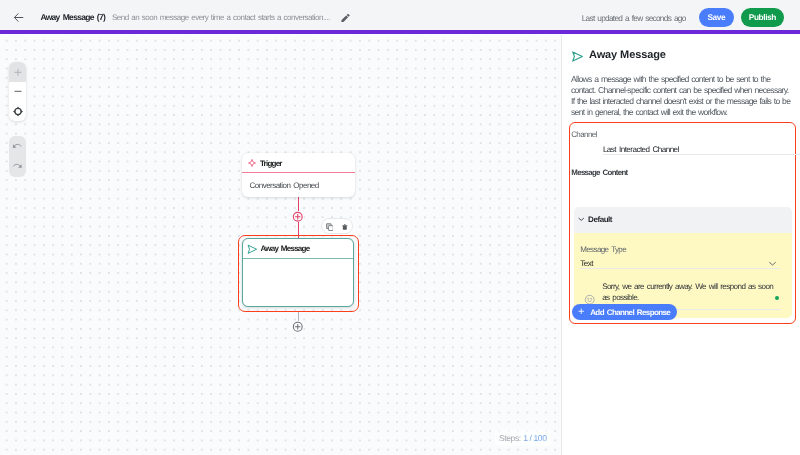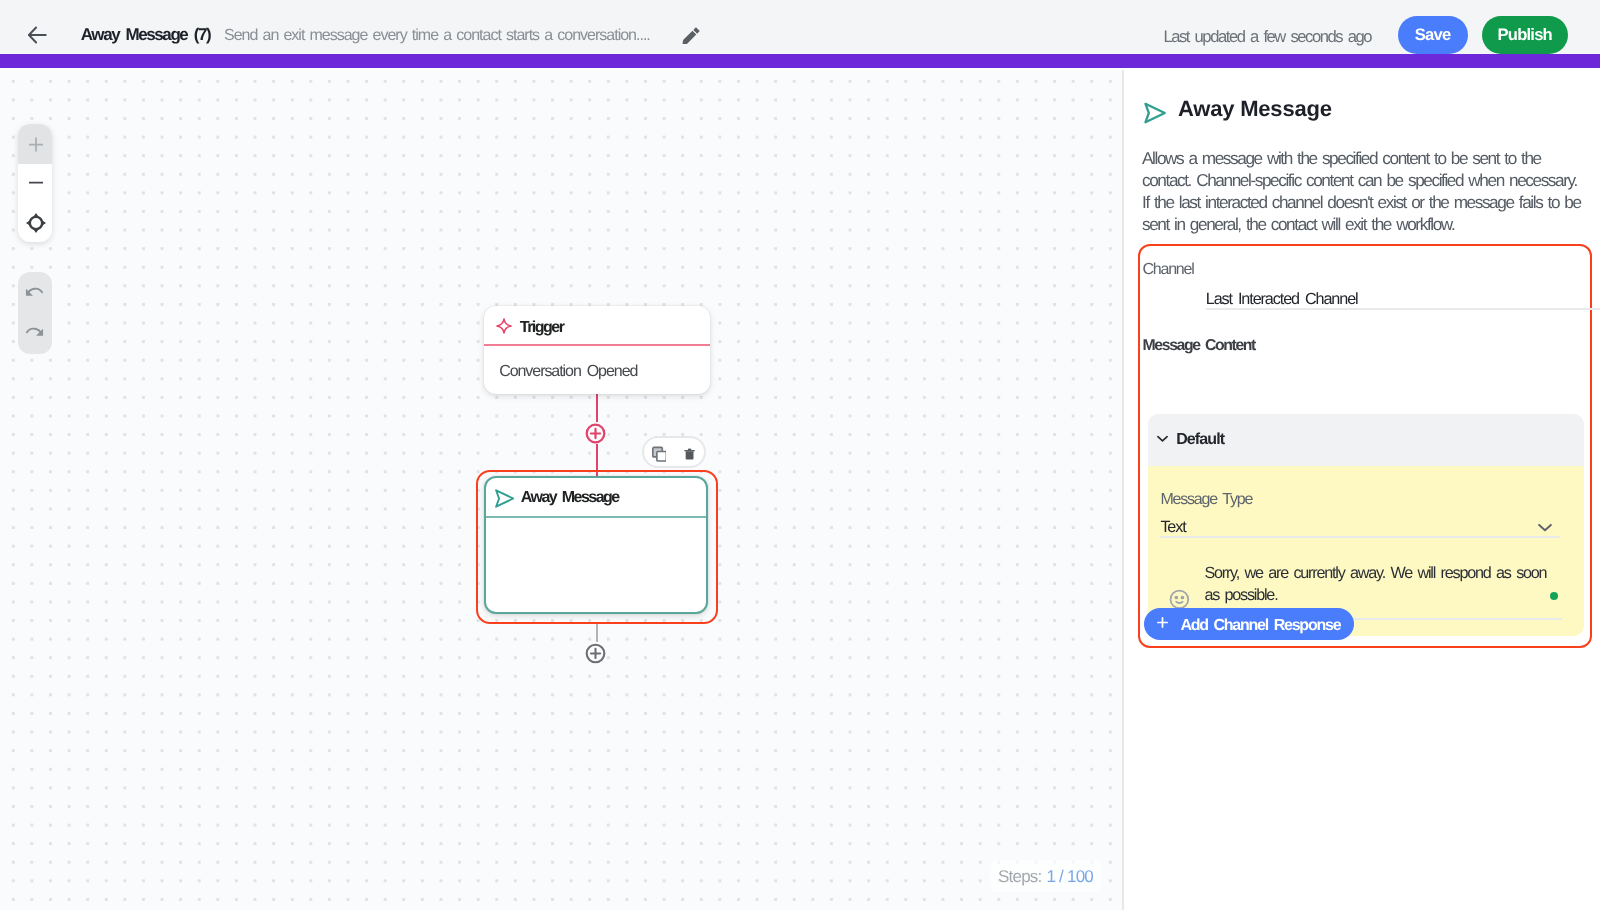--- a/index.html
+++ b/index.html
@@ -9,21 +9,21 @@
     background:#fff;
     -webkit-font-smoothing: antialiased;
     text-rendering: geometricPrecision;
     letter-spacing:-0.36px;
   }
   .app { position:relative; width:800px; height:455px; will-change: transform; }
 
   
   .topbar {
     position:absolute; left:0; top:0; width:800px; height:34px;
-    background:#f4f5f6; border-bottom:7px solid #6d28d9;padding-left:33px;
+    background:#f4f5f6; border-bottom:4px solid #6d28d9;padding-left:33px;
   }
   .back-btn { position:absolute; left:9.8px; top:8.9px; width:18px; height:18px; display:flex; align-items:center; justify-content:center; cursor:pointer; }
   .title { position:absolute; left:40.4px; top:12.2px; font-size:8.5px; font-weight:bold; color:#1d2129; letter-spacing:-0.71px; word-spacing:1.5px; white-space:nowrap;}
   .subtitle { position:absolute; left:112px; top:13px; font-size:8px; color:#8a8f95; white-space:nowrap; letter-spacing:-0.5px; word-spacing:0.85px; }
   .pencil-btn { position:absolute; left:340.5px; top:12.5px; width:10px; height:10px; display:flex; align-items:center; justify-content:center; cursor:pointer; }
   .topbar-right { position:static; }
   .updated { position:absolute; left:581.7px; top:13px; font-size:8.3px; color:#6b7177; letter-spacing:-0.72px; word-spacing:1.2px; white-space:nowrap; }
   .btn { position:absolute; top:7.8px; height:19px; border-radius:9.5px; display:flex; align-items:center; justify-content:center;
          font-size:8.3px; font-weight:bold; color:#fff; cursor:pointer; letter-spacing:-0.4px;}
   .btn-save { background:#4a7dfc; left:698.8px; width:35px; }
@@ -132,21 +132,21 @@
 <div class="app">
 
   <div class="topbar">
     <div class="back-btn">
       <svg width="11" height="11" viewBox="0 0 24 24" fill="none" stroke="#4a4f55" stroke-width="2.1" stroke-linecap="round" stroke-linejoin="round">
         <line x1="21.5" y1="12" x2="3.8" y2="12"></line>
           <polyline points="11 3.8 3.2 12 11 20.2"></polyline>
       </svg>
     </div>
     <div class="title">Away Message (7)</div>
-    <div class="subtitle">Send an exit message every time a contact starts a conversation....</div>
+    <div class="subtitle">Send an soon message every time a contact starts a conversation....</div>
     <div class="pencil-btn">
       <svg width="9.5" height="9.5" viewBox="0 0 24 24">
         <path d="M17.6 1.6 L22.4 6.4 L19.1 9.7 L14.3 4.9 Z" fill="#5a5f65"></path>
         <path d="M13.2 6 L18 10.8 L6.2 22.6 L0.6 23.4 L1.4 17.8 Z" fill="#5a5f65"></path>
       </svg>
     </div>
     <div class="topbar-right">
       <div class="updated">Last updated a few seconds ago</div>
       <div class="btn btn-save">Save</div>
       <div class="btn btn-publish">Publish</div>

